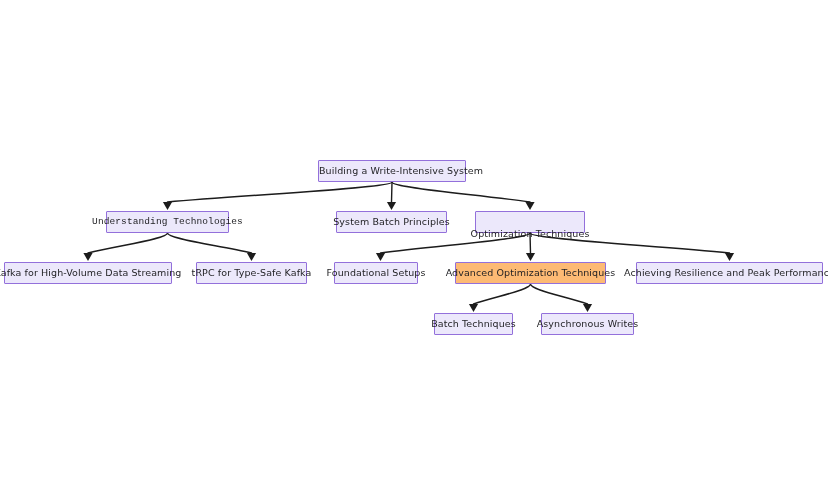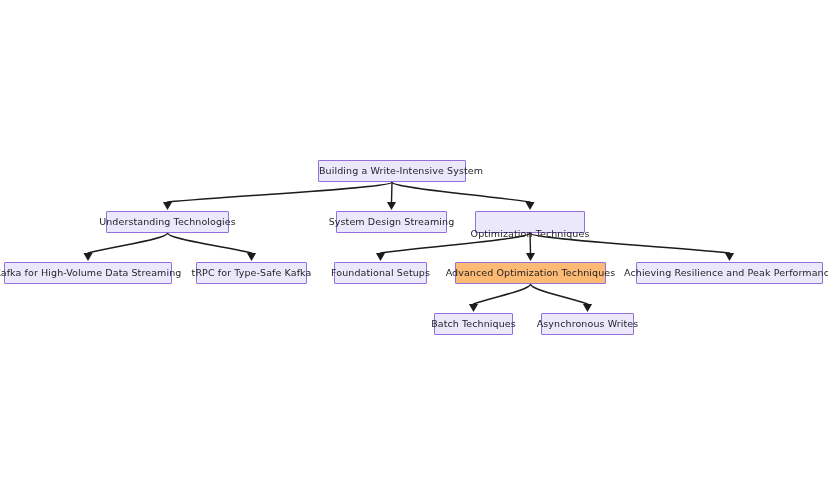--- a/index.html
+++ b/index.html
@@ -102,35 +102,35 @@
       <g>
         <path class="edge-path" stroke="#1c1c1c" d="M 530.5 284 C 530.5 290, 565.84 296.4, 587.5 304"></path>
         <path class="edge-arrow" fill="#1c1c1c" d="M 587.5 312 L 582.9 304 L 592.1 304 Z"></path>
       </g>
     </svg>
   <div id="node-layer">
       <div class="node" style="left: 318px; top: 160px; width: 148px; height: 22px; background: rgb(236, 232, 251); border-color: rgb(147, 112, 219);">
         <span class="node-label" style="color: rgb(31, 31, 34); padding-left: 18px;">Building a Write-Intensive System</span>
       </div>
       <div class="node" style="left: 106px; top: 211px; width: 123px; height: 22px; background: rgb(236, 232, 251); border-color: rgb(147, 112, 219);">
-        <span class="node-label" style="color: rgb(31, 31, 34);">Understanding Technologies</span>
+        <span class="node-label" style="color: rgb(31, 31, 34); font-family: Liberation Mono, monospace;">Understanding Technologies</span>
       </div>
       <div class="node" style="left: 336px; top: 211px; width: 111px; height: 22px; background: rgb(236, 232, 251); border-color: rgb(147, 112, 219);">
-        <span class="node-label" style="color: rgb(31, 31, 34);">System Design Streaming</span>
+        <span class="node-label" style="color: rgb(31, 31, 34);">System Batch Principles</span>
       </div>
       <div class="node" style="left: 475px; top: 211px; width: 110px; height: 22px; background: rgb(236, 232, 251); border-color: rgb(147, 112, 219);">
         <span class="node-label" style="color: rgb(31, 31, 34); margin-top: 24px;">Optimization Techniques</span>
       </div>
       <div class="node" style="left: 4px; top: 262px; width: 168px; height: 22px; background: rgb(236, 232, 251); border-color: rgb(147, 112, 219);">
         <span class="node-label" style="color: rgb(31, 31, 34);">Kafka for High-Volume Data Streaming</span>
       </div>
       <div class="node" style="left: 196px; top: 262px; width: 111px; height: 22px; background: rgb(236, 232, 251); border-color: rgb(147, 112, 219);">
         <span class="node-label" style="color: rgb(31, 31, 34);">tRPC for Type-Safe Kafka</span>
       </div>
-      <div class="node" style="left: 334px; top: 262px; width: 93px; height: 22px; background: rgb(236, 232, 251); border-color: rgb(147, 112, 219);">
+      <div class="node" style="left: 334px; top: 262px; width: 84px; height: 22px; background: rgb(236, 232, 251); border-color: rgb(147, 112, 219);">
         <span class="node-label" style="color: rgb(31, 31, 34);">Foundational Setups</span>
       </div>
       <div class="node" style="left: 455px; top: 262px; width: 151px; height: 22px; background: #fdba74; border-color: rgb(147, 112, 219);">
         <span class="node-label" style="color: rgb(31, 31, 34);">Advanced Optimization Techniques</span>
       </div>
       <div class="node" style="left: 636px; top: 262px; width: 187px; height: 22px; background: rgb(236, 232, 251); border-color: rgb(147, 112, 219);">
         <span class="node-label" style="color: rgb(31, 31, 34);">Achieving Resilience and Peak Performance</span>
       </div>
       <div class="node" style="left: 434px; top: 313px; width: 79px; height: 22px; background: rgb(236, 232, 251); border-color: rgb(147, 112, 219);">
         <span class="node-label" style="color: rgb(31, 31, 34);">Batch Techniques</span>

